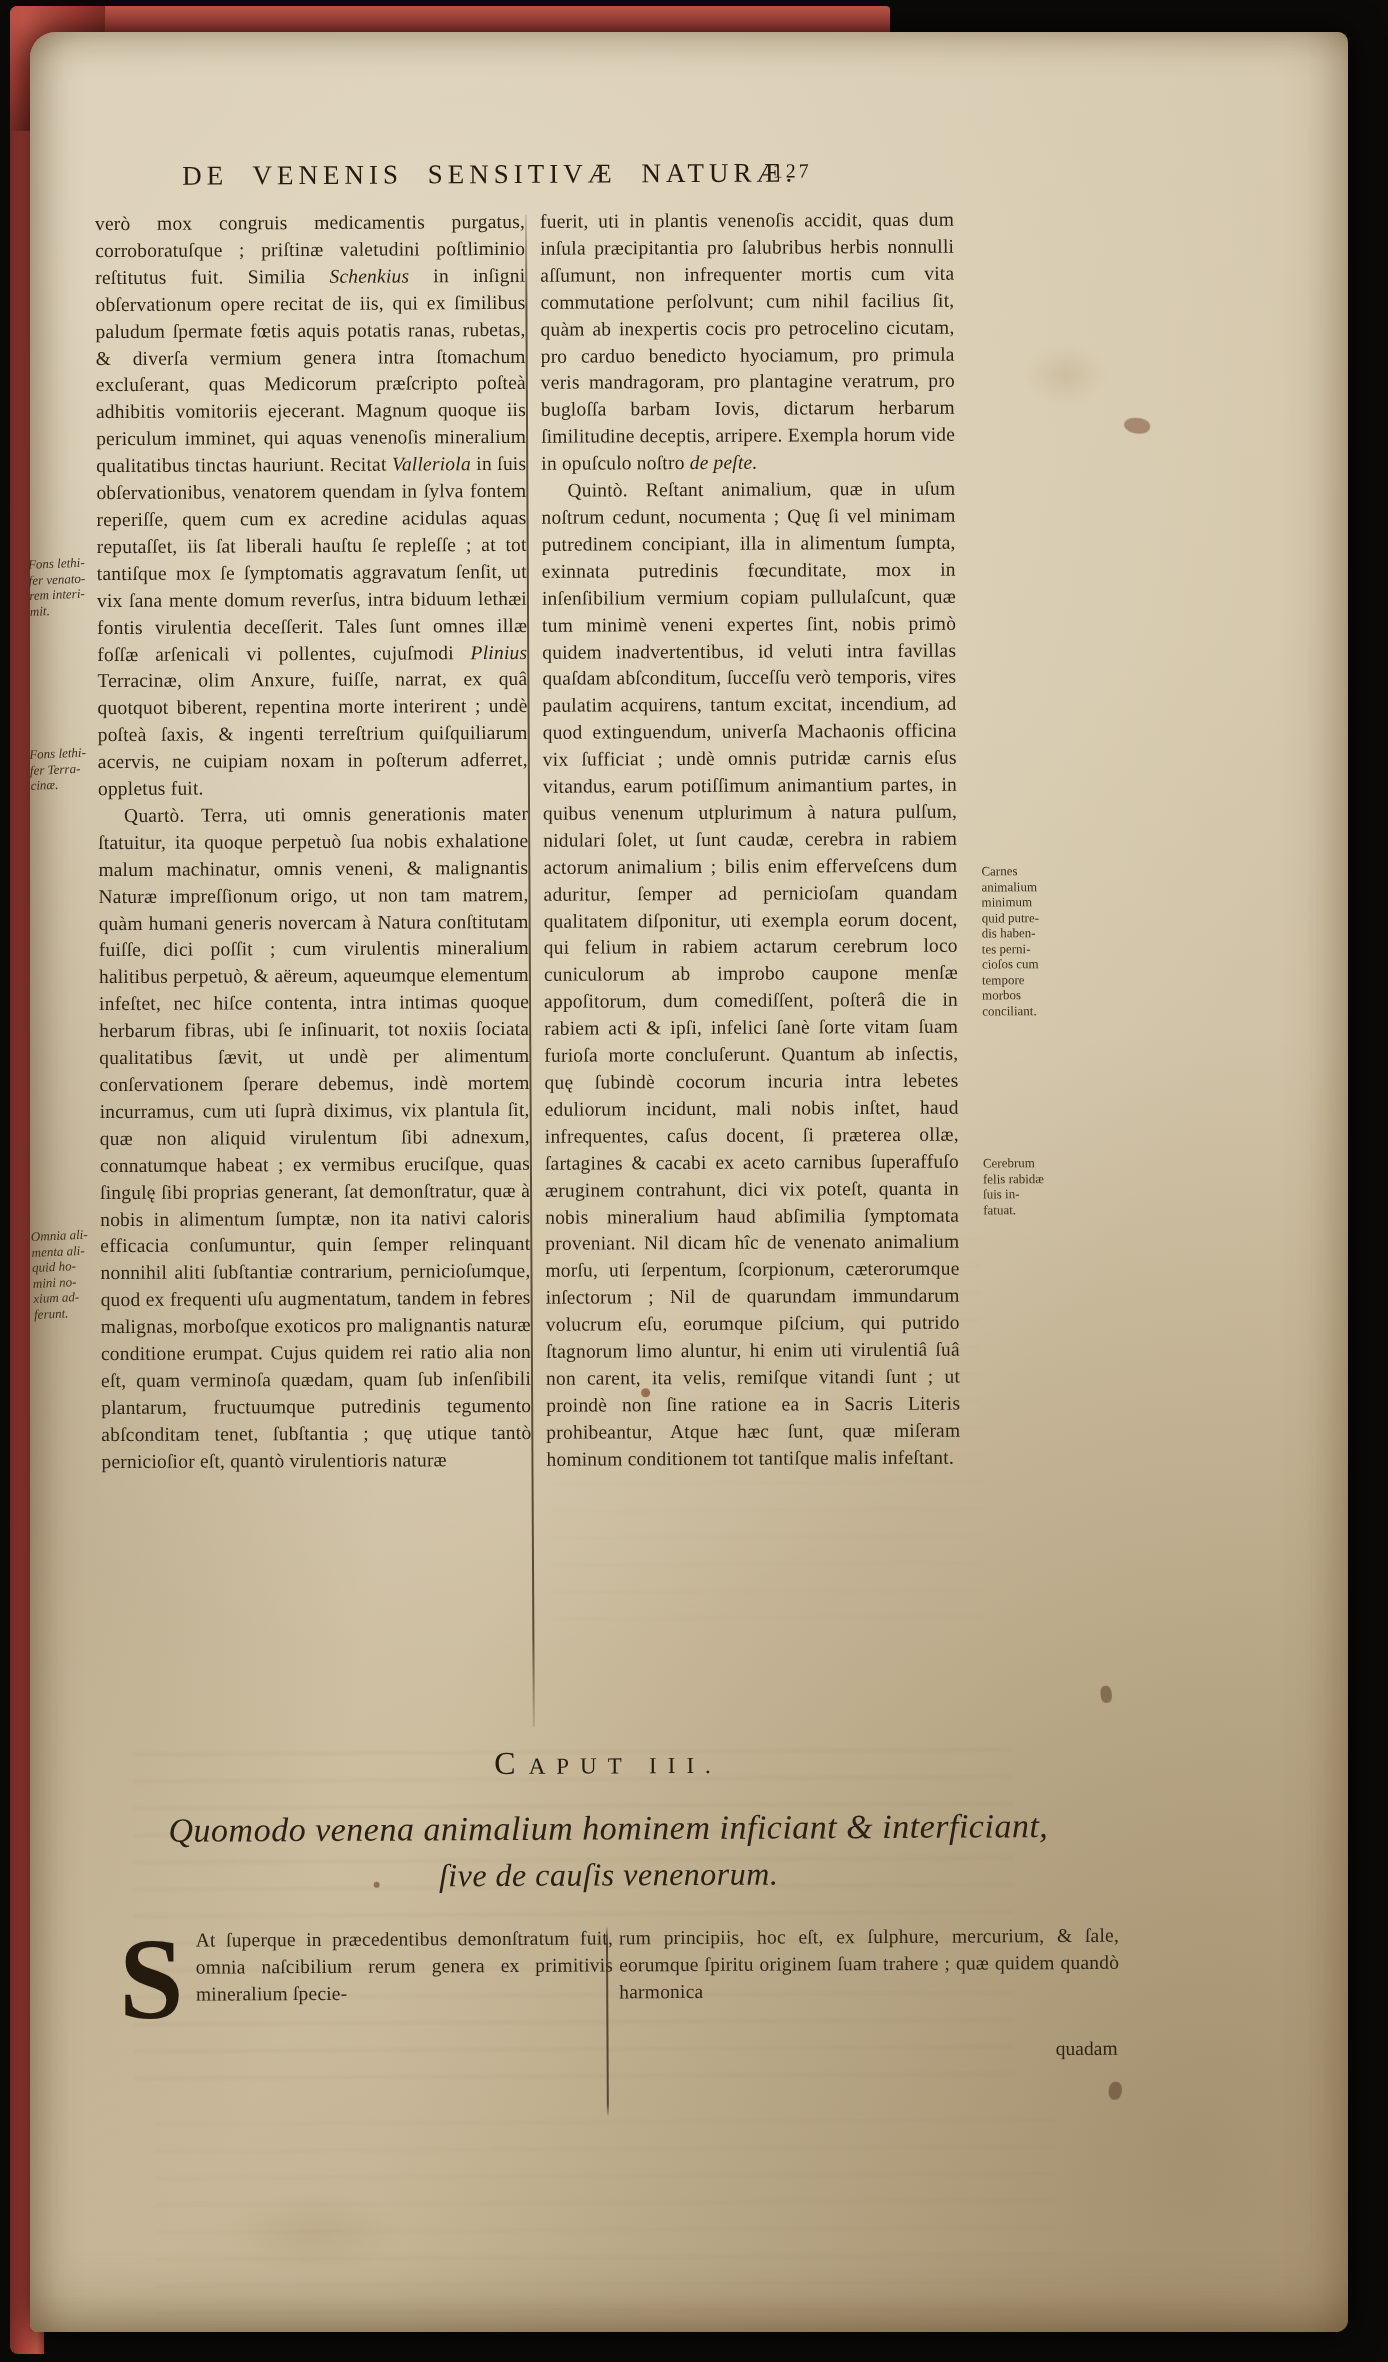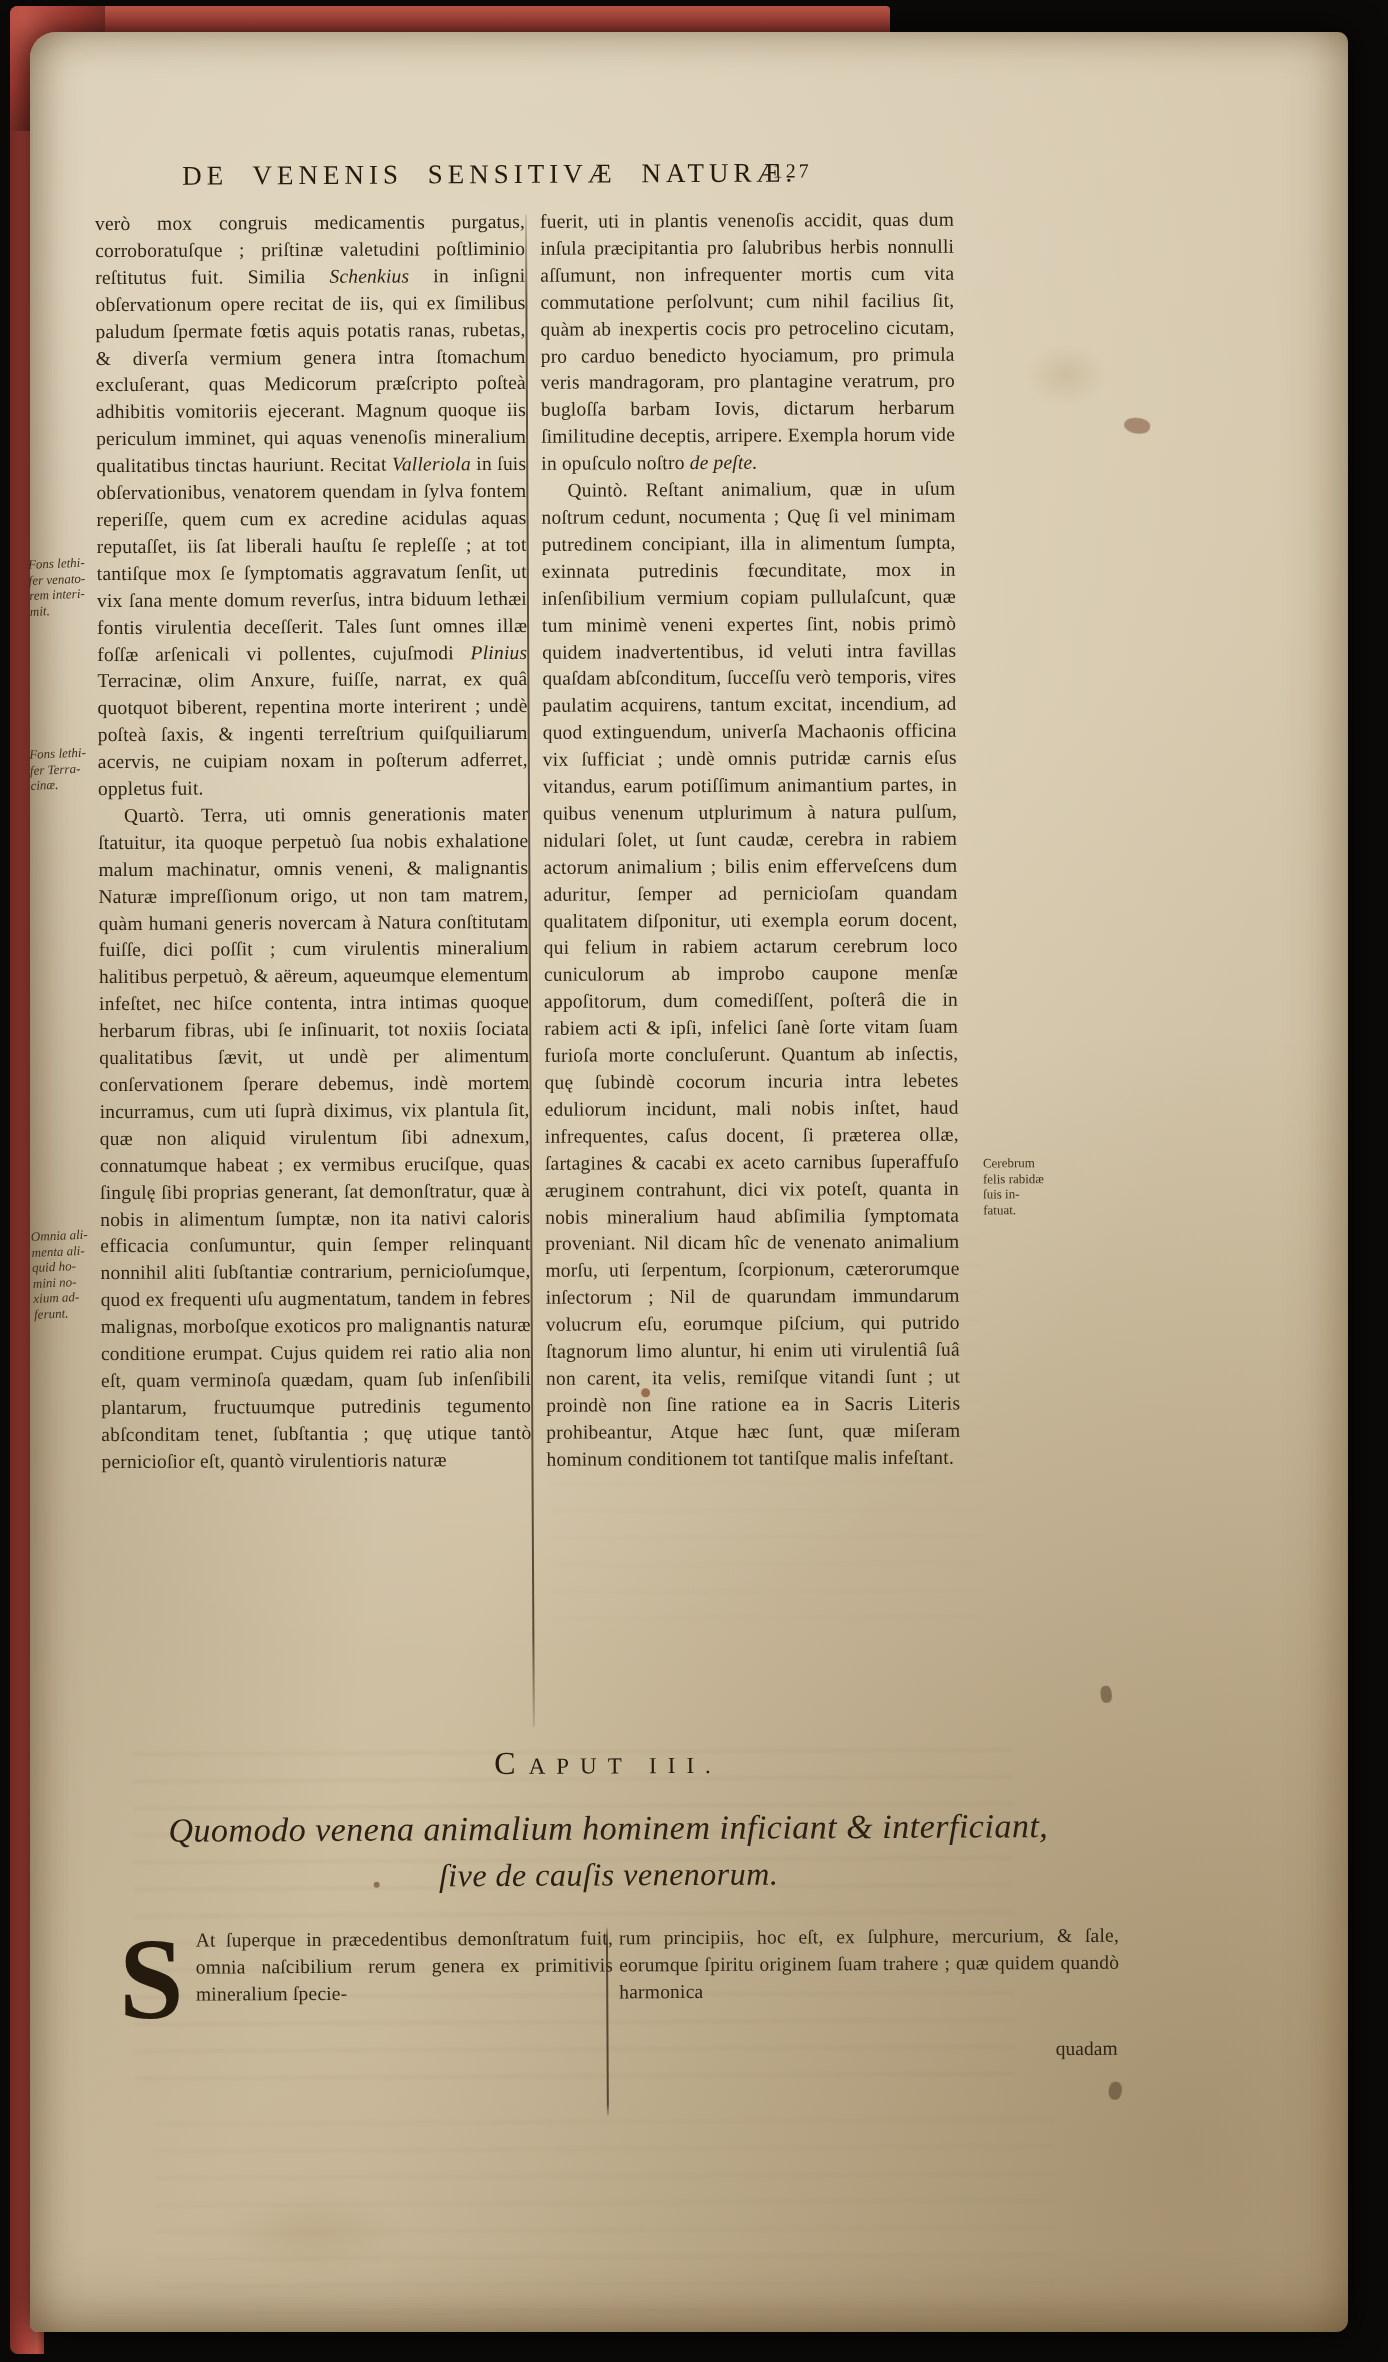--- a/index.html
+++ b/index.html
@@ -111,20 +111,30 @@
 mit.</div>
       <div class="margin-note mn-left mn-l1">Fons lethi-
 fer Terra-
 cinæ.</div>
       <div class="margin-note mn-left mn-l2">Omnia ali-
 menta ali-
 quid ho-
 mini no-
 xium ad-
 ferunt.</div>
+      <div class="margin-note mn-right mn-r0">Carnes
+animalium
+minimum
+quid putre-
+dis haben-
+tes perni-
+cioſos cum
+tempore
+morbos
+conciliant.</div>
       <div class="margin-note mn-right mn-r1">Cerebrum
 felis rabidæ
 ſuis in-
 fatuat.</div>
 
       <div class="caput">CAPUT III.</div>
       <div class="chap-title">
         <div class="l1">Quomodo venena animalium hominem inficiant &amp; interficiant,</div>
         <div class="l2">ſive de cauſis venenorum.</div>
       </div>

